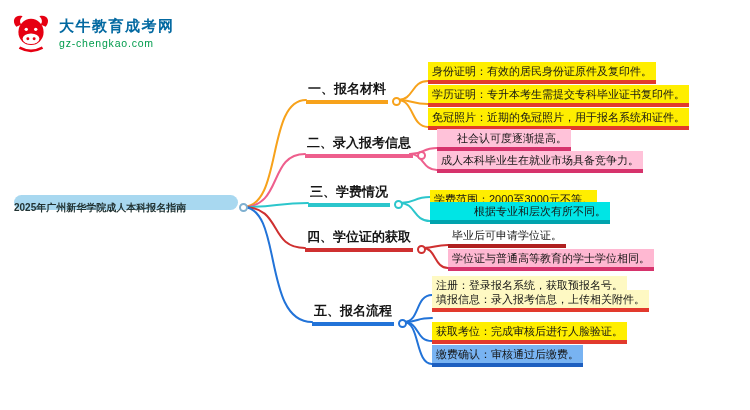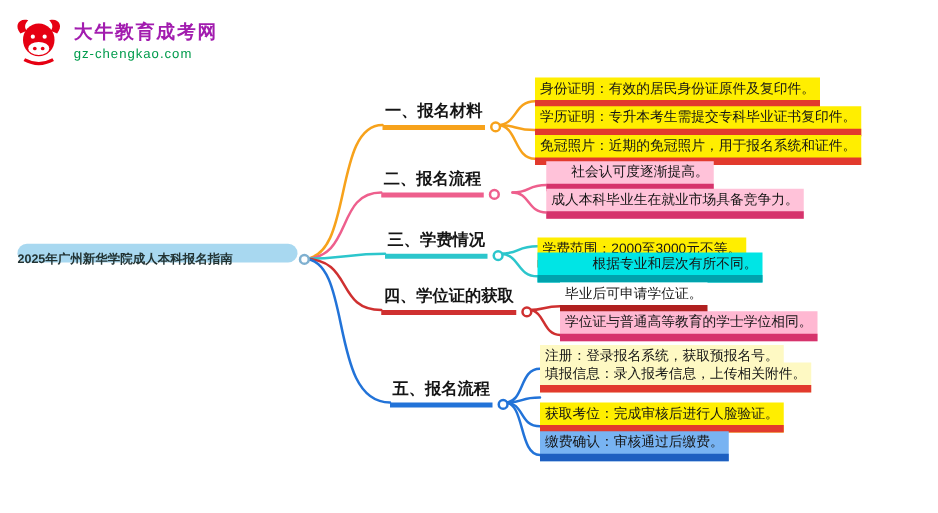--- a/index.html
+++ b/index.html
@@ -26,21 +26,21 @@
   .node-dot { position:absolute; width:9px; height:9px; border-radius:50%;
     background:#fff; border:2px solid #7fb0d0; cursor:pointer; }
 
   
   .branch { position:absolute; font-size:13px; font-weight:bold; color:#151515;
     white-space:nowrap; padding:0 2px 2px 2px; border-bottom:4px solid #7f1d1d; cursor:pointer; }
   .branch .node-dot { right:-13px; bottom:-6px; }
 
   
   .leaf { position:absolute; font-size:11px; line-height:14px; color:#151515;
-    white-space:nowrap; padding:2px 4px; border-bottom:6px solid #0f172a; cursor:pointer; }
+    white-space:nowrap; padding:2px 4px; border-bottom:4px solid #0f172a; cursor:pointer; }
 </style>
 </head>
 <body>
 
 <div class="canvas">
 
   <svg class="connectors" viewBox="0 0 750 410">
 
     <path d="M243,207 C283,207 266,100 306,100" style="stroke: rgb(247, 162, 27);"></path>
     <path d="M243,207 C283,207 268,154 305,154" style="stroke: rgb(238, 95, 141);"></path>
@@ -73,34 +73,34 @@
       <path d="M34,14 C39,8 35,2 28,4 C31,7 31,10 29,12 Z" style="fill: rgb(230, 0, 18);"></path>
       <ellipse cx="20" cy="19" rx="12" ry="12.5" style="fill: rgb(230, 0, 18);"></ellipse>
       <ellipse cx="20" cy="25.5" rx="8" ry="5" fill="#ffffff"></ellipse>
       <circle cx="17" cy="25.5" r="1.4" style="fill: rgb(230, 0, 18);"></circle>
       <circle cx="23" cy="25.5" r="1.4" style="fill: rgb(230, 0, 18);"></circle>
       <circle cx="15.5" cy="16.5" r="1.6" fill="#ffffff"></circle>
       <circle cx="24.5" cy="16.5" r="1.6" fill="#ffffff"></circle>
       <path d="M9,34 Q20,40 31,34" fill="none" stroke-width="2.5" style="stroke: rgb(230, 0, 18);"></path>
     </svg>
     <div class="logo-text">
-      <div class="logo-title" style="color: #a21caf;">大牛教育成考网</div>
+      <div class="logo-title" style="color: #0369a1;">大牛教育成考网</div>
       <div class="logo-subtitle" style="color: rgb(0, 155, 76);">gz-chengkao.com</div>
     </div>
   </div>
 
   <div class="root-node" style="background-color: rgb(168, 216, 240);">2025年广州新华学院成人本科报名指南</div>
   <div class="node-dot" style="left:239px;top:203px;"></div>
 
   <div class="branch" style="left: 306px; top: 80px; border-bottom-color: rgb(247, 162, 27);">
     <span>一、报名材料</span>
     <span class="node-dot" style="border-color: rgb(247, 162, 27);"></span>
   </div>
   <div class="branch" style="left: 305px; top: 134px; border-bottom-color: rgb(238, 95, 141);">
-    <span>二、报名流程</span>
+    <span>二、录入报考信息</span>
     <span class="node-dot" style="border-color: rgb(238, 95, 141);"></span>
   </div>
   <div class="branch" style="left: 308px; top: 183px; border-bottom-color: rgb(44, 198, 204);">
     <span>三、学费情况</span>
     <span class="node-dot" style="border-color: rgb(44, 198, 204);"></span>
   </div>
   <div class="branch" style="left: 305px; top: 228px; border-bottom-color: rgb(207, 48, 48);">
     <span>四、学位证的获取</span>
     <span class="node-dot" style="border-color: rgb(207, 48, 48);"></span>
   </div>

